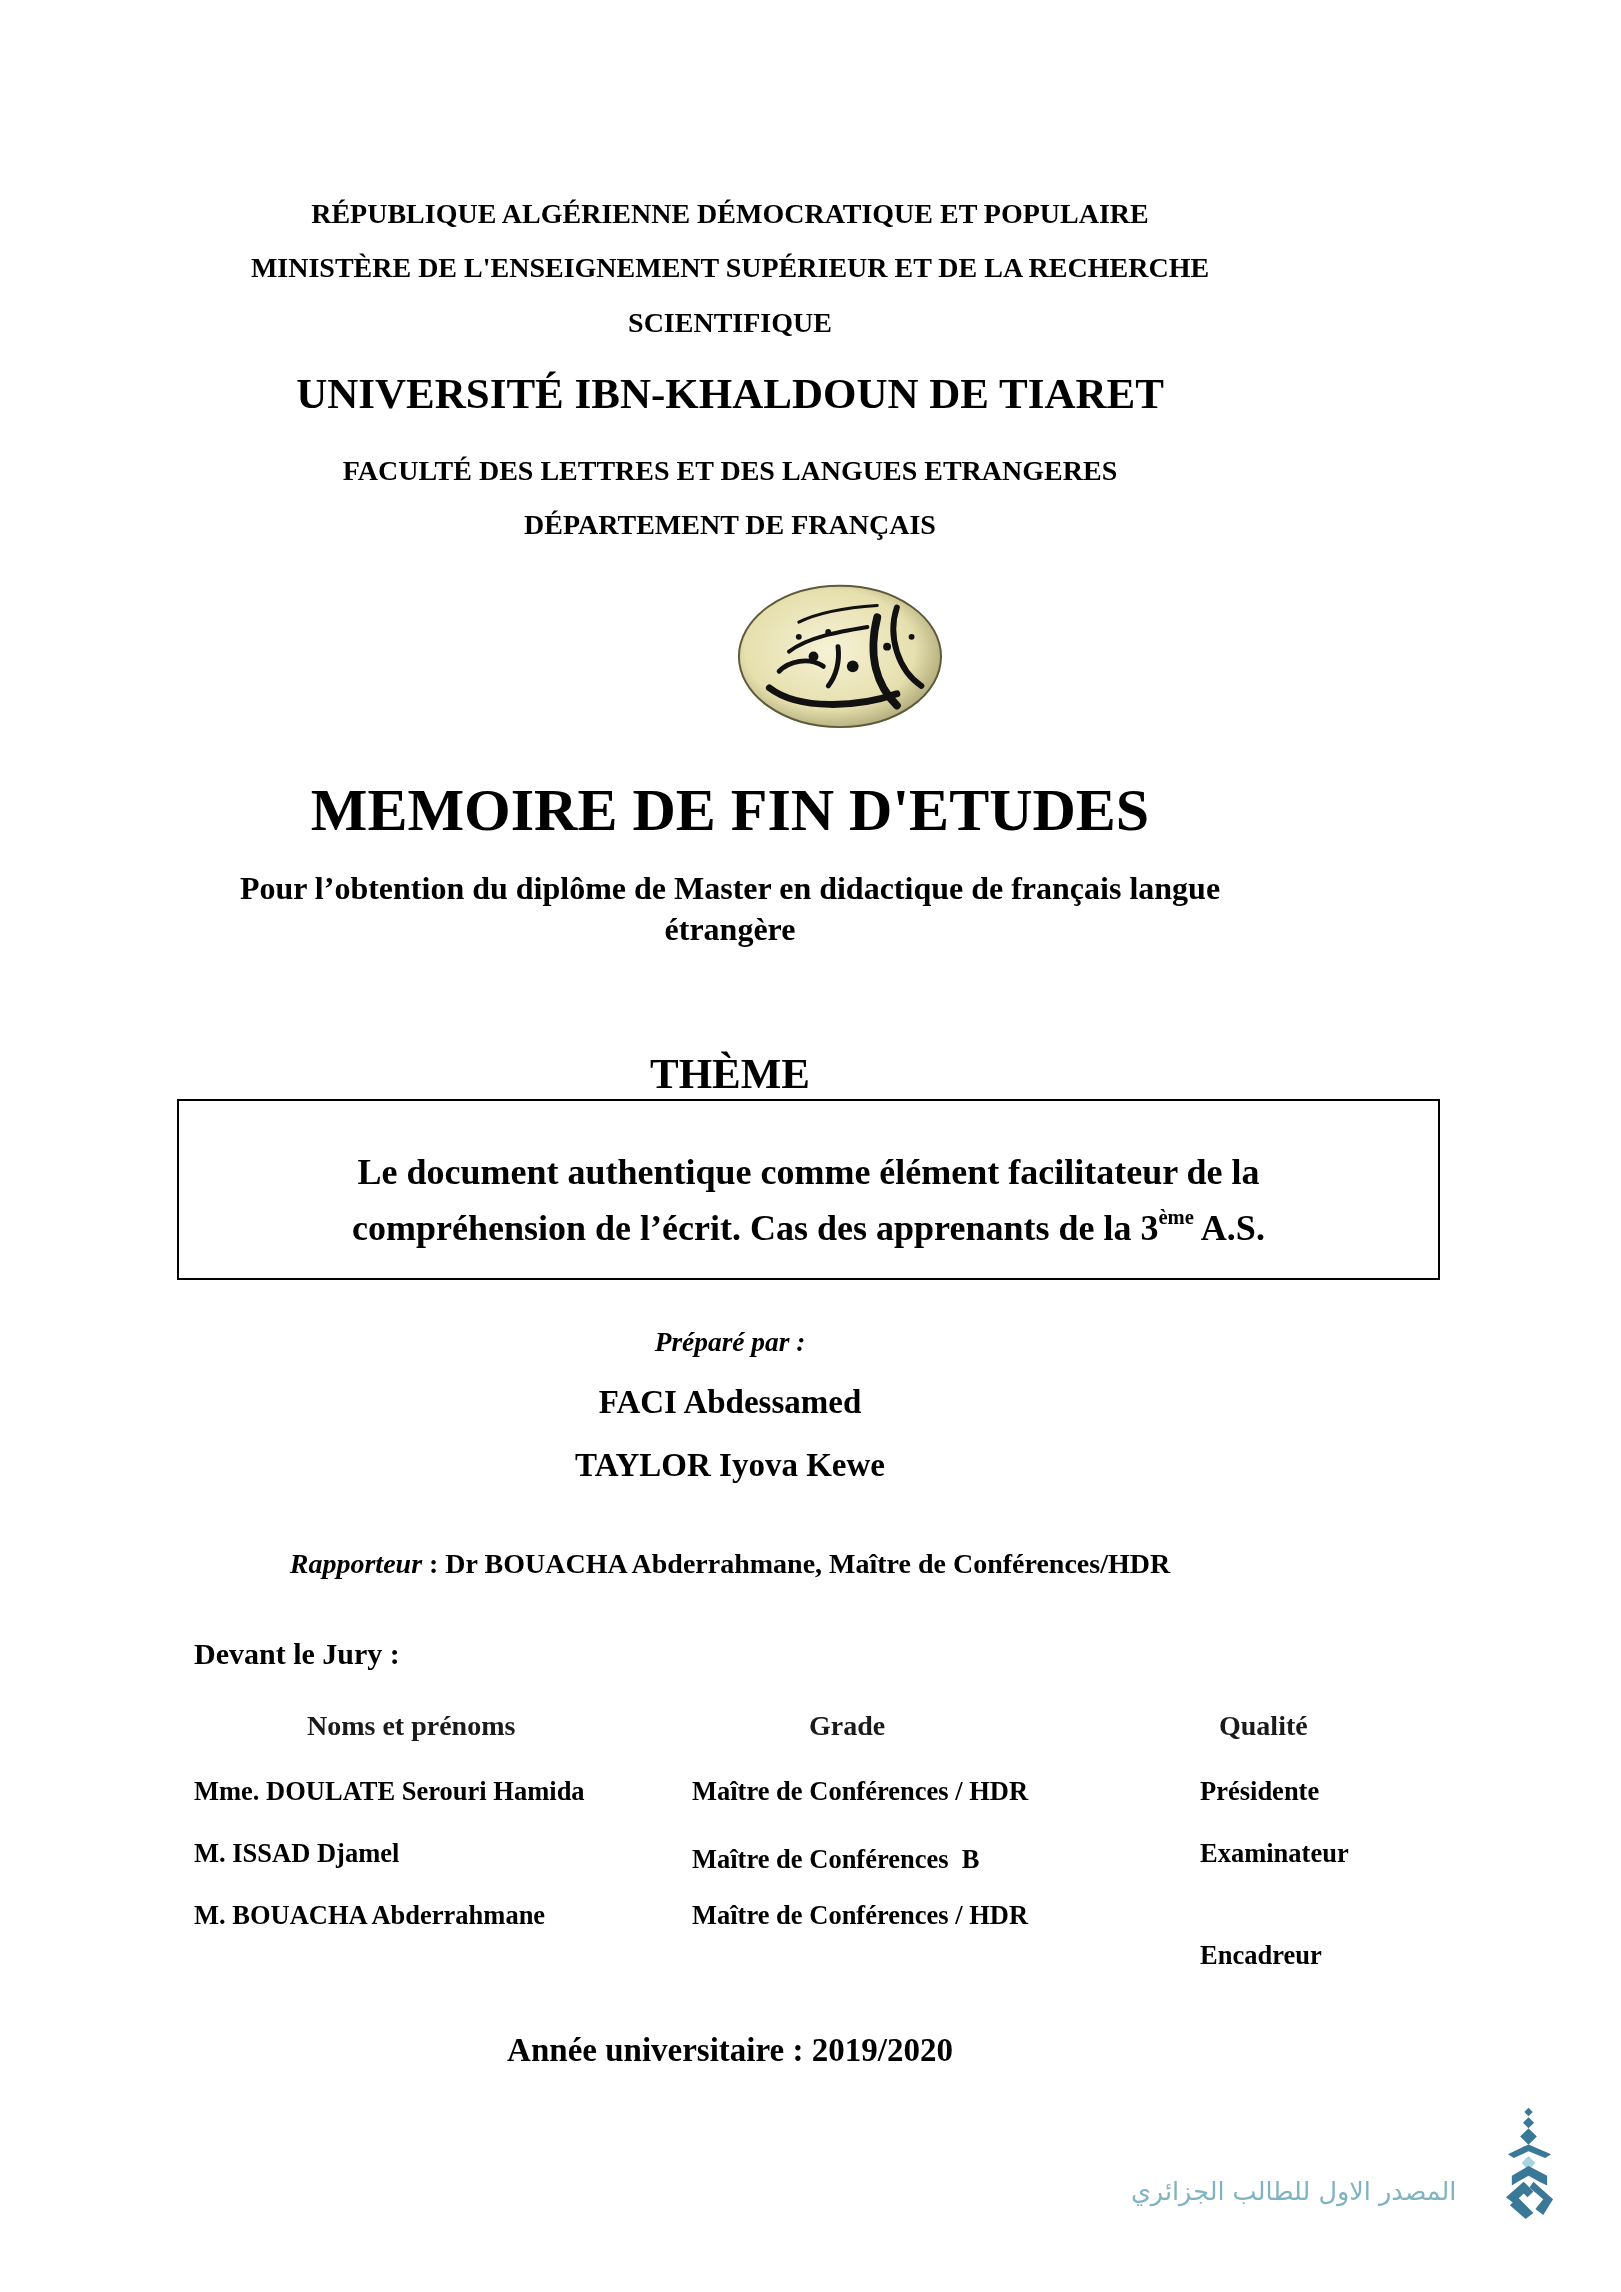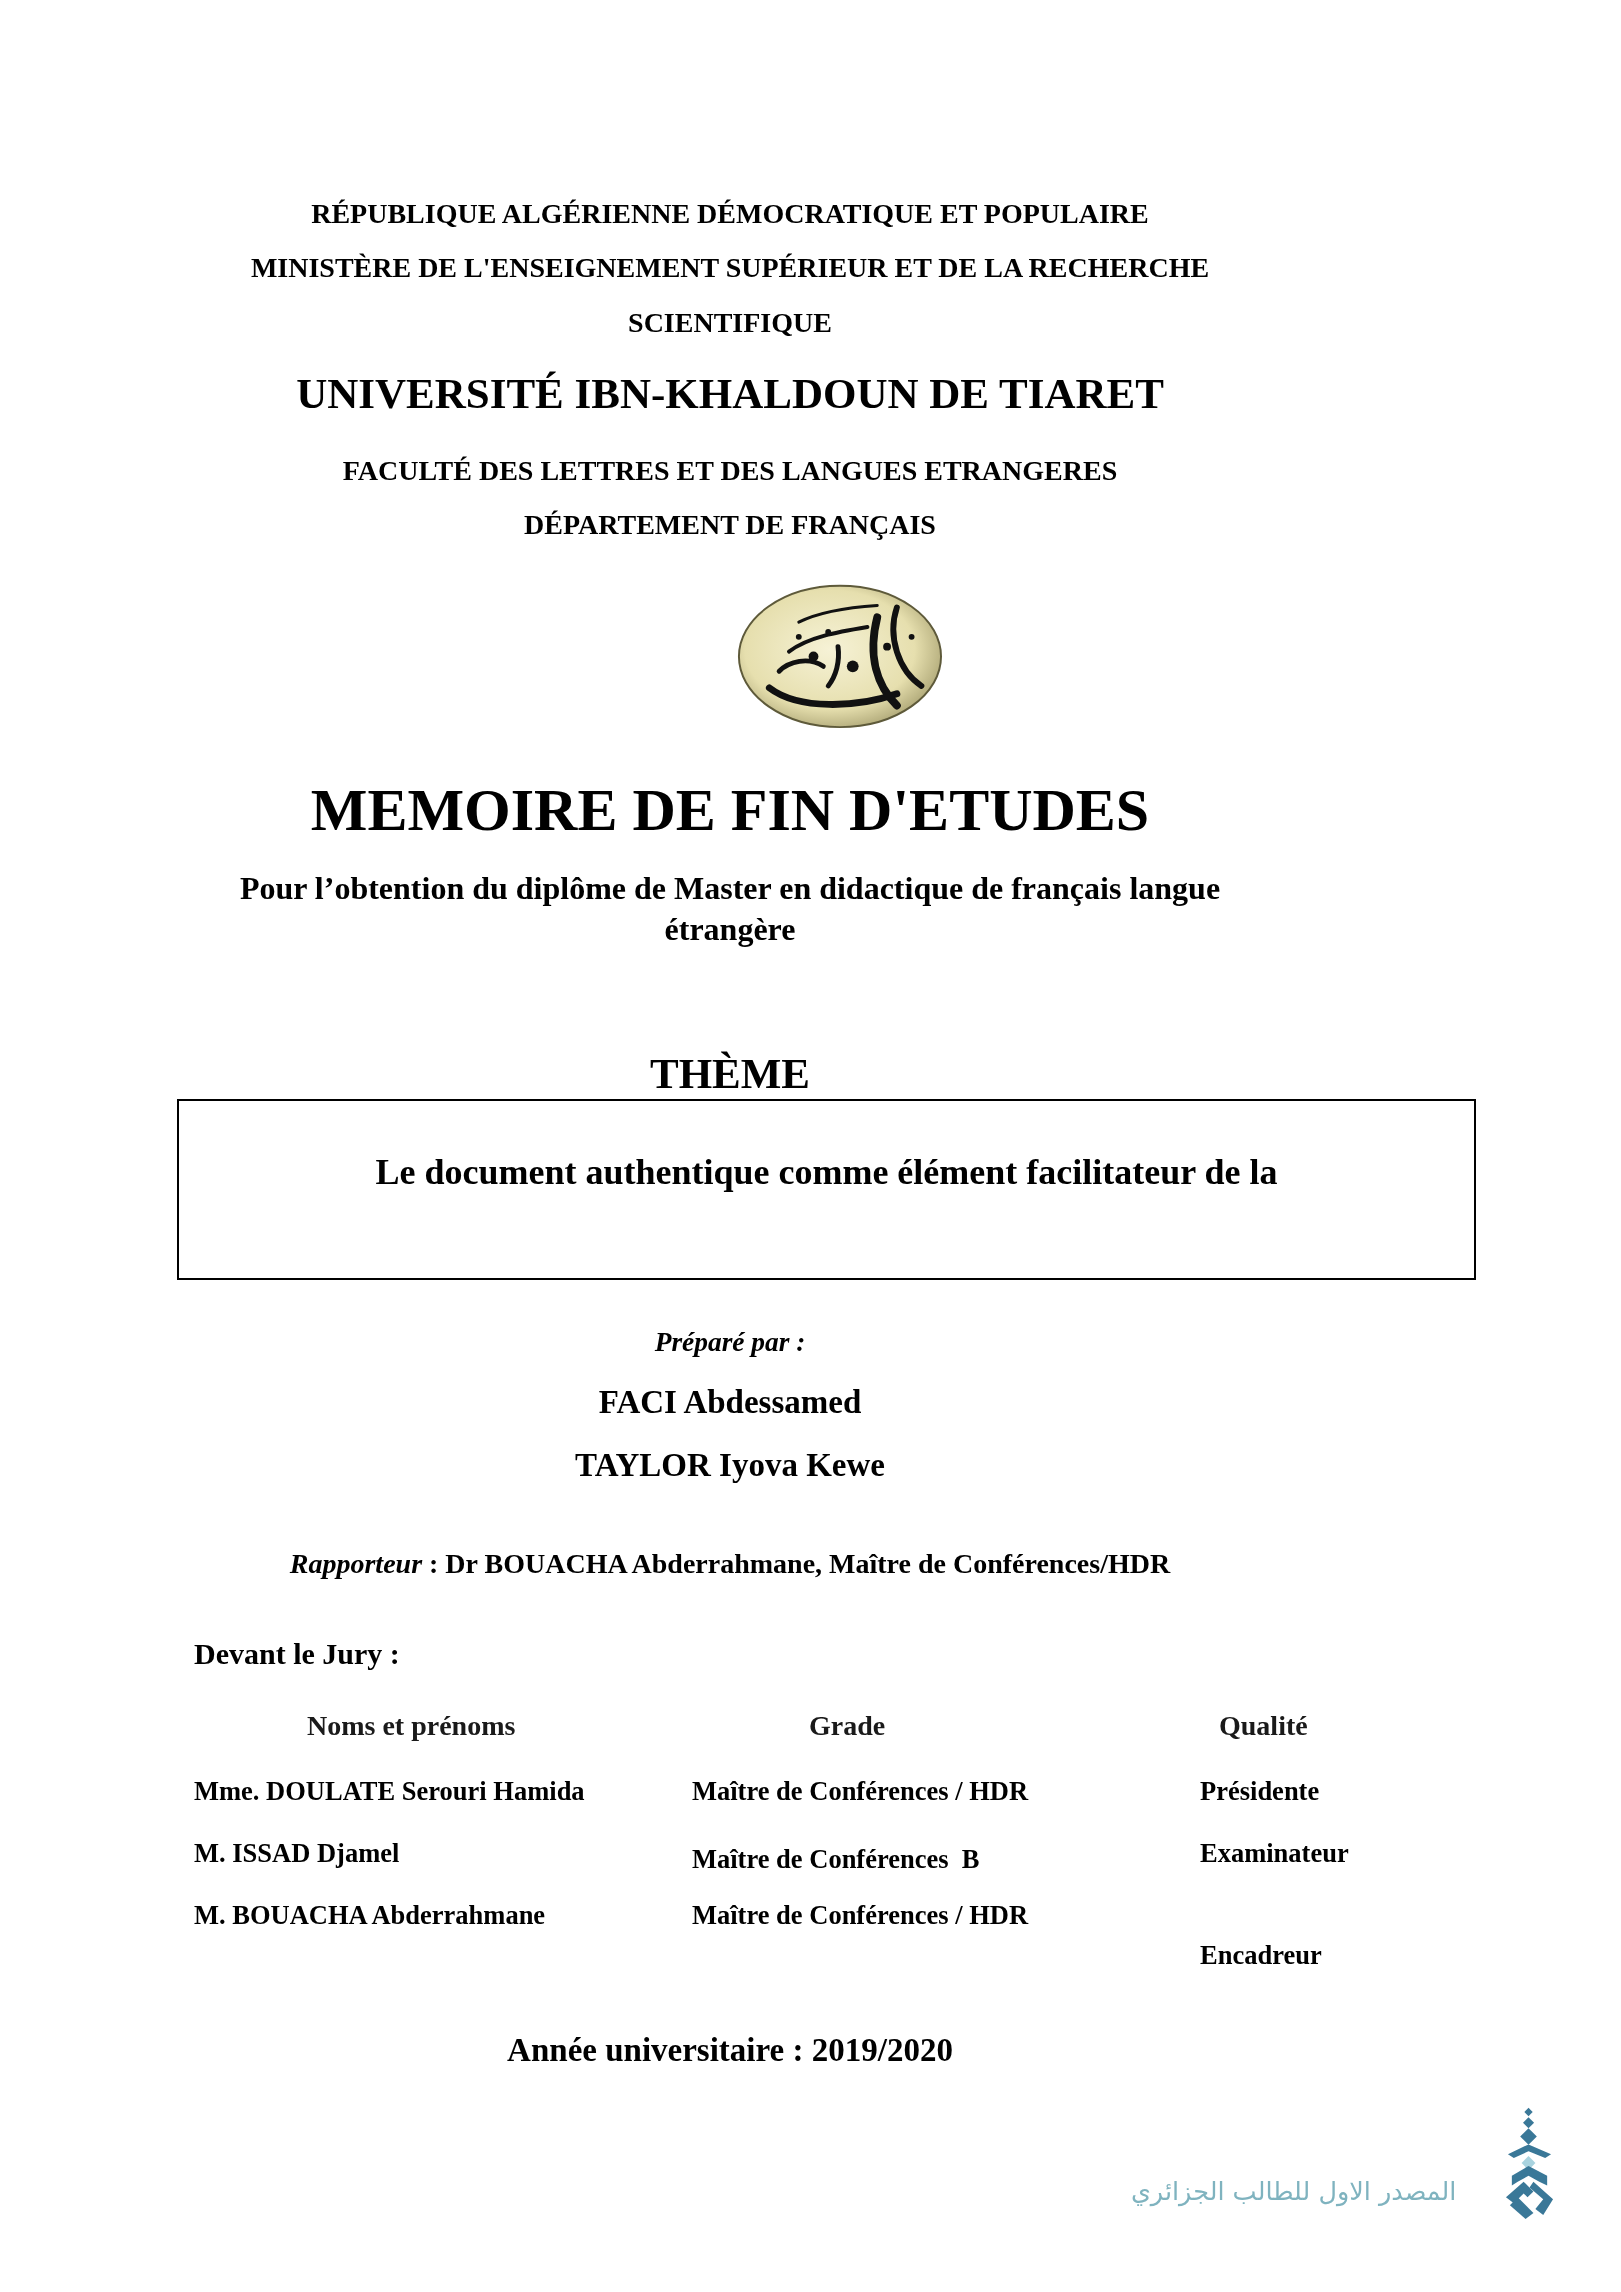--- a/index.html
+++ b/index.html
@@ -8,21 +8,21 @@
   .abs { position: absolute; }
   .center { left: 0; width: 1460px; text-align: center; white-space: nowrap; }
   .b { font-weight: bold; }
   .hdr { font-size: 28px; line-height: 35px; }
   .uni { font-size: 43px; line-height: 51px; }
   .fac { font-size: 28px; line-height: 35px; }
   .title { font-size: 60px; line-height: 88px; }
   .sub { font-size: 32px; line-height: 39px; }
   .theme-label { font-size: 43px; line-height: 51px; }
   .theme-box { left: 177px; top: 1099px; width: 1259px; height: 177px;
-               border: 2.9px solid #000; box-sizing: content-box; padding-left: 36px; }
+               border: 2.9px solid #000; box-sizing: content-box; }
   .theme-text { font-size: 36px; line-height: 56px; text-align: center; position: absolute;
                 left: 0; right: 0; top: 43px; white-space: nowrap; }
   .theme-text sup { font-size: 20.6px; vertical-align: 0; position: relative; top: -15.7px; }
   .prep { font-size: 27.4px; font-style: italic; line-height: 33px; }
   .name { font-size: 33px; line-height: 41px; }
   .rapp { font-size: 28px; line-height: 35px; }
   .rapp i { font-style: italic; }
   .jury-label { font-size: 30px; line-height: 37px; left: 194px; }
   .tcell { font-size: 26.5px; line-height: 33px; white-space: nowrap; }
   .thead { color: #1a1a1a; font-size: 28px; }
@@ -75,20 +75,21 @@
 </div>
 
 <div class="abs center b title" style="top:766px;">MEMOIRE DE FIN D'ETUDES</div>
 <div class="abs center b sub" style="top:869px;">Pour l’obtention du diplôme de Master en didactique de français langue</div>
 <div class="abs center b sub" style="top:910px;">étrangère</div>
 
 <div class="abs center b theme-label" style="top:1048px;">THÈME</div>
 <div class="abs theme-box">
   <div class="theme-text b">
     <div>Le document authentique comme élément facilitateur de la</div>
+    <div><span>compréhension de l’écrit. Cas des apprenants de la 3</span><sup>ème</sup><span> A.S.</span></div>
   </div>
 </div>
 
 <div class="abs center b prep" style="top:1326px;">Préparé par :</div>
 <div class="abs center b name" style="top:1382px;">FACI Abdessamed</div>
 <div class="abs center b name" style="top:1445px;">TAYLOR Iyova Kewe</div>
 
 <div class="abs center b rapp" style="top:1546px;"><i>Rapporteur</i><span> : Dr BOUACHA Abderrahmane, Maître de Conférences/HDR</span></div>
 
 <div class="abs b jury-label" style="top:1635px;">Devant le Jury :</div>

